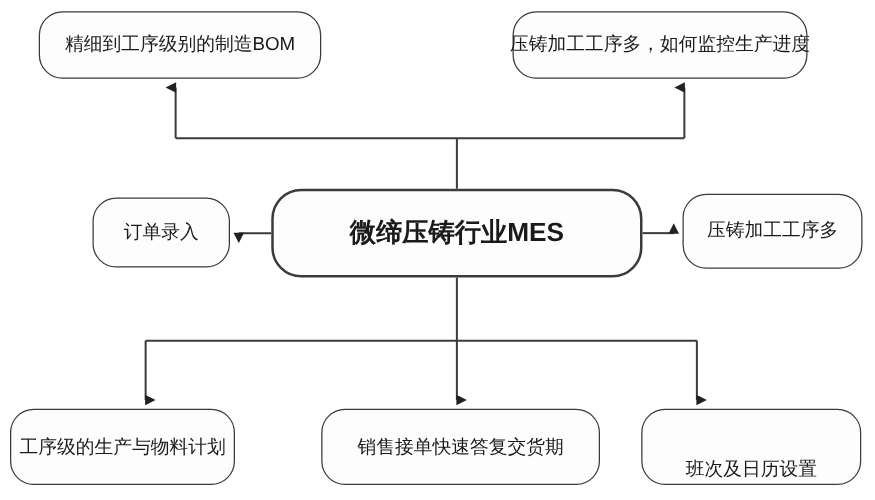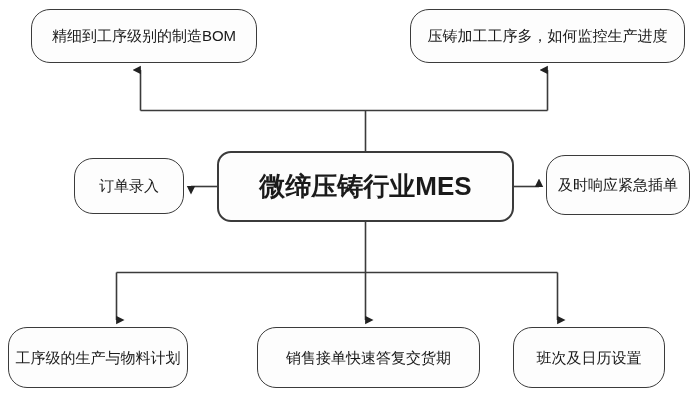--- a/index.html
+++ b/index.html
@@ -30,27 +30,27 @@
     text-align:center;
     color:#1a1a1a;
     line-height:1.2;
     padding:2px 6px;
   }
   .node-label{
     display:block;
     white-space:nowrap;
   }
   .n-top-left      { left:31px;  top:9px;   width:226px; height:54px; font-size:15px; }
-  .n-top-right     { left:410px; top:9px;   width:275px; height:54px; font-size:15px;align-items:center; }
-  .n-center        { left:217px; top:151px; width:297px; height:71px; font-size:26px; font-weight:bold; border-width:2px; border-radius:14px; }
+  .n-top-right     { left:410px; top:9px;   width:236px; height:54px; font-size:15px;align-items:center; }
+  .n-center        { left:217px; top:151px; width:297px; height:71px; font-size:21px; font-weight:bold; border-width:2px; border-radius:24px; }
   .n-mid-left      { left:74px;  top:158px; width:110px; height:56px; font-size:15px; }
   .n-mid-right     { left:546px; top:155px; width:144px; height:60px; font-size:15px; }
   .n-bot-left      { left:8px;   top:327px; width:180px; height:61px; font-size:15px; }
   .n-bot-center    { left:257px; top:327px; width:223px; height:61px; font-size:15px; }
-  .n-bot-right     { left:513px; top:327px; width:152px; height:61px; font-size:15px; }
+  .n-bot-right     { left:513px; top:327px; width:176px; height:61px; font-size:15px;align-items:flex-end; }
 </style>
 </head>
 <body>
 
 <div id="diagram">
 
   <svg id="edges" viewBox="0 0 700 400" width="700" height="400" xmlns="http://www.w3.org/2000/svg">
     <defs>
       <marker id="arrowUp" markerWidth="9" markerHeight="9" refX="4.2" refY="8" orient="auto" markerUnits="userSpaceOnUse">
         <path d="M4.2,0 L8.4,8.4 L0,8.4 Z" fill="#222"></path>
@@ -97,21 +97,21 @@
 
   <div class="node n-mid-left">
     <span class="node-label">订单录入</span>
   </div>
 
   <div class="node n-center">
     <span class="node-label">微缔压铸行业MES</span>
   </div>
 
   <div class="node n-mid-right">
-    <span class="node-label">及时响应紧急插单</span>
+    <span class="node-label">压铸加工工序多</span>
   </div>
 
   <div class="node n-bot-left">
     <span class="node-label">工序级的生产与物料计划</span>
   </div>
 
   <div class="node n-bot-center">
     <span class="node-label">销售接单快速答复交货期</span>
   </div>
 

